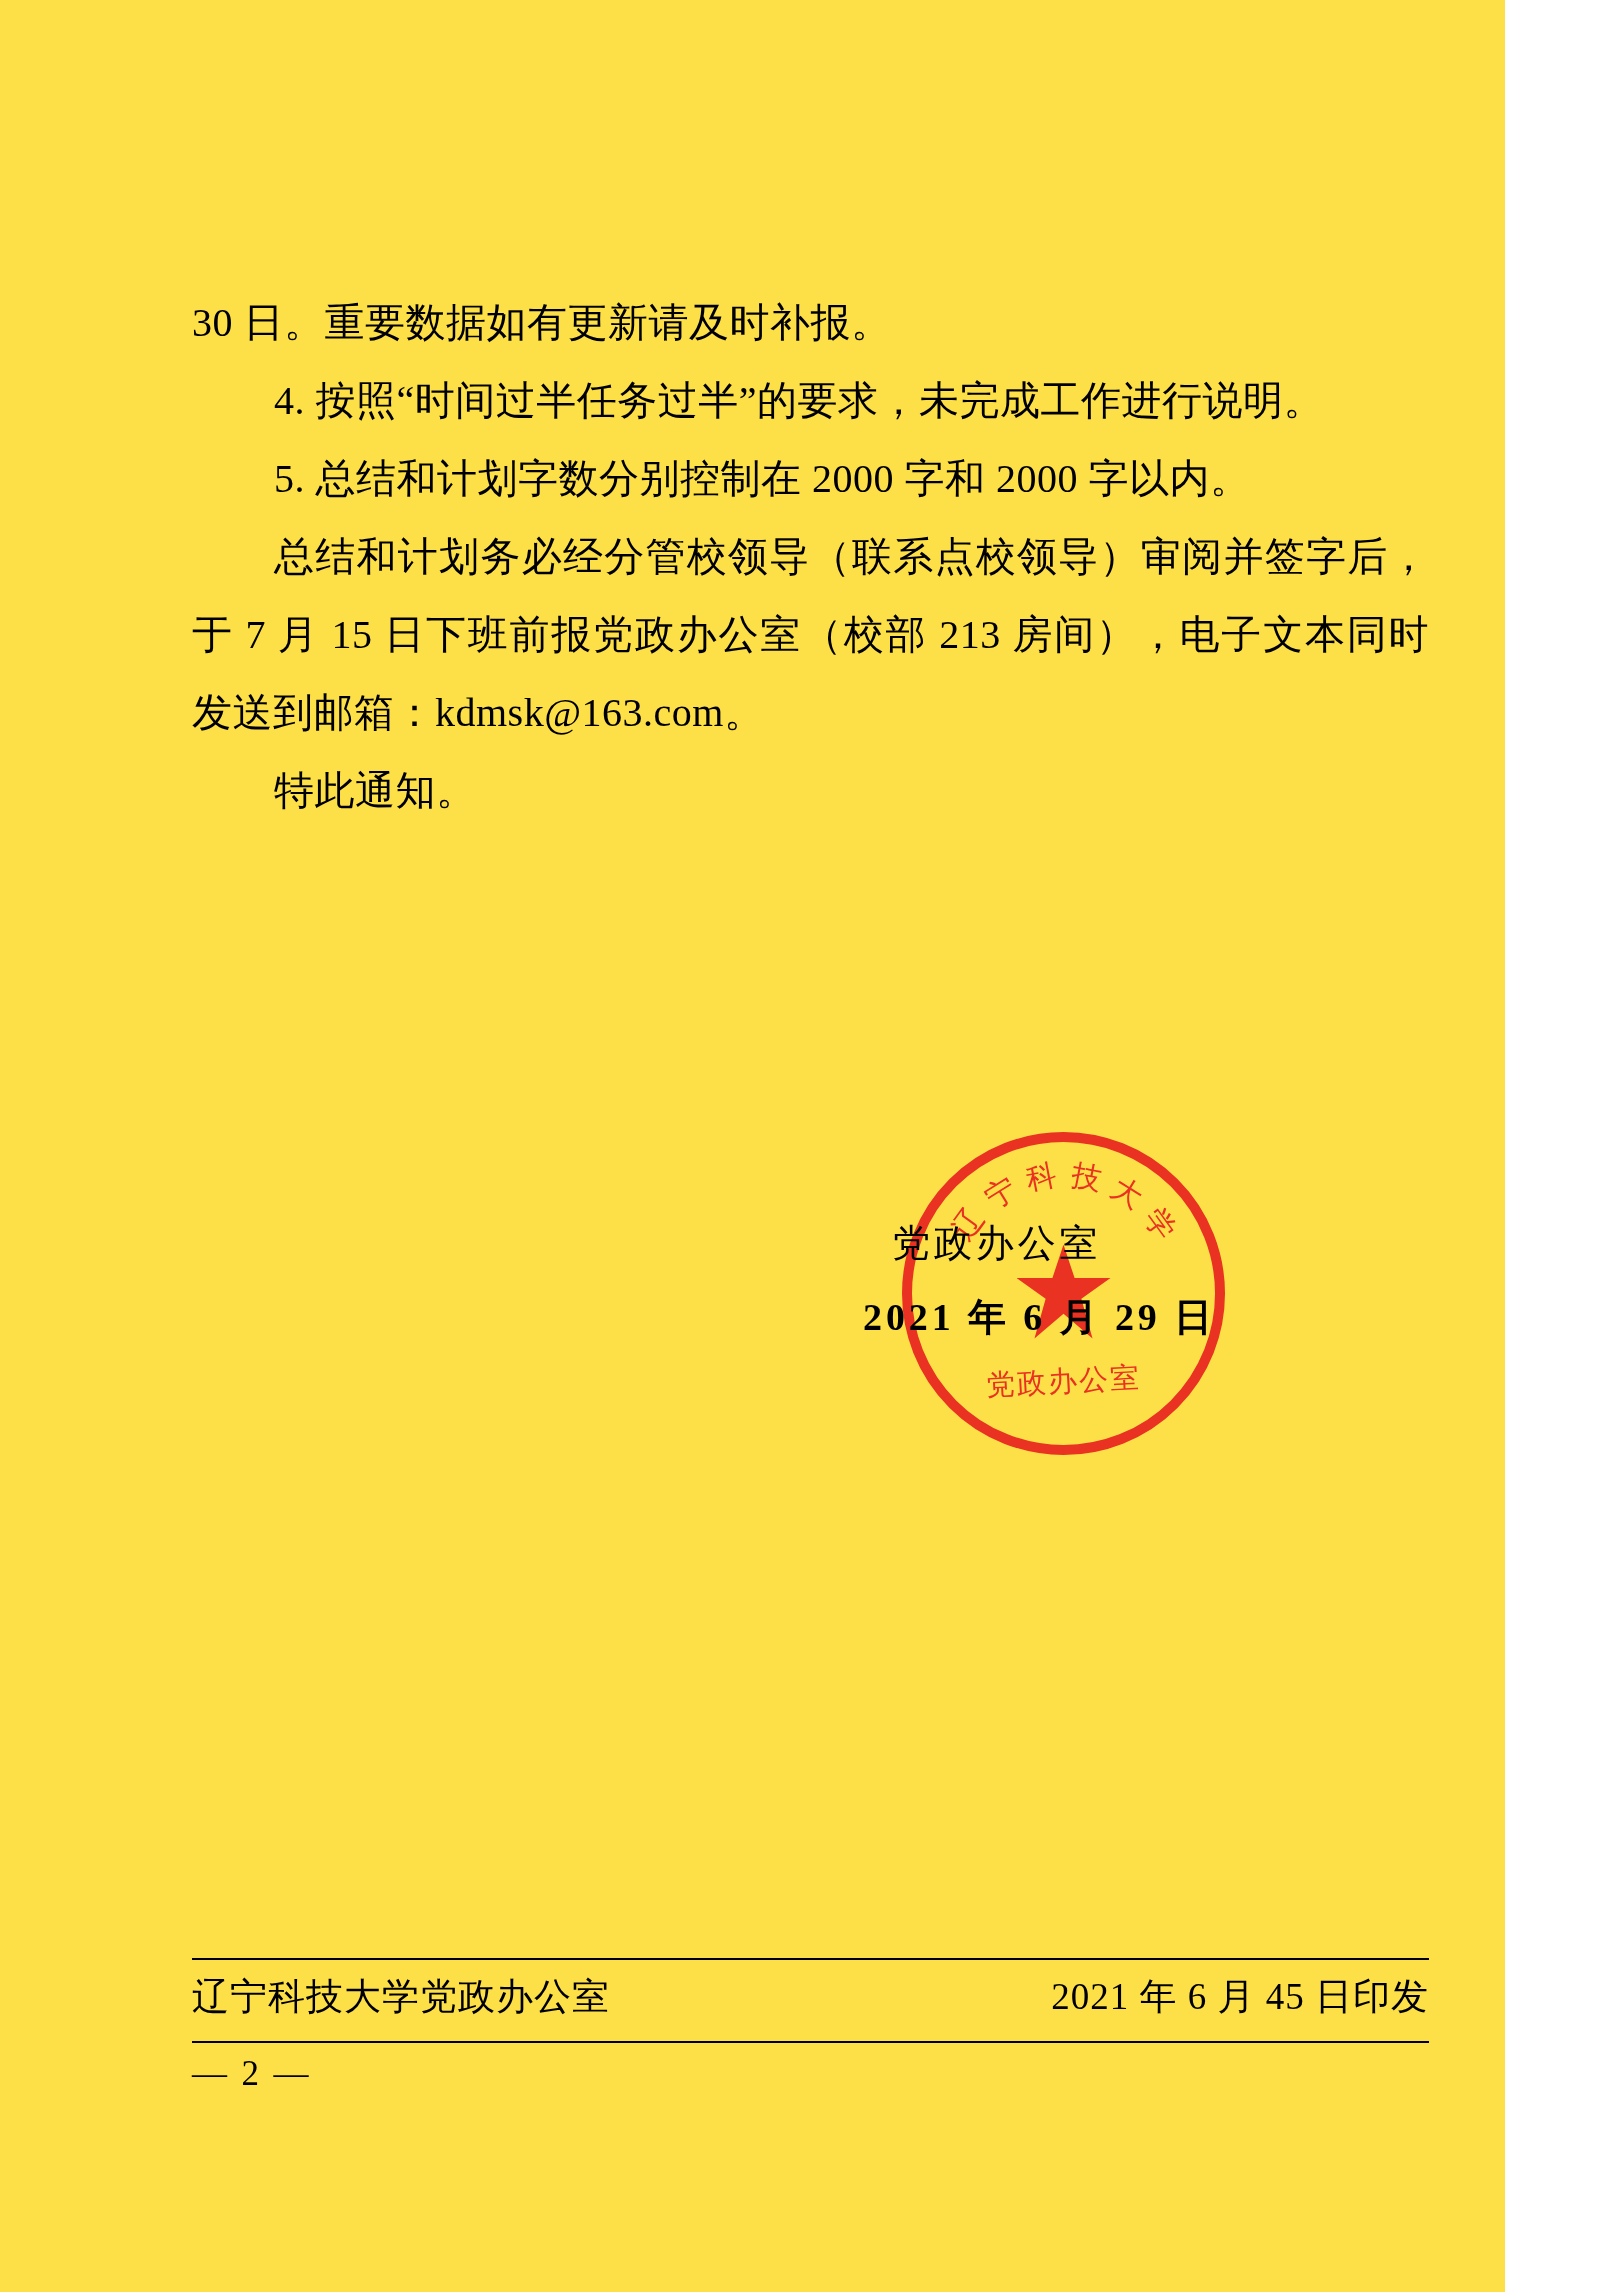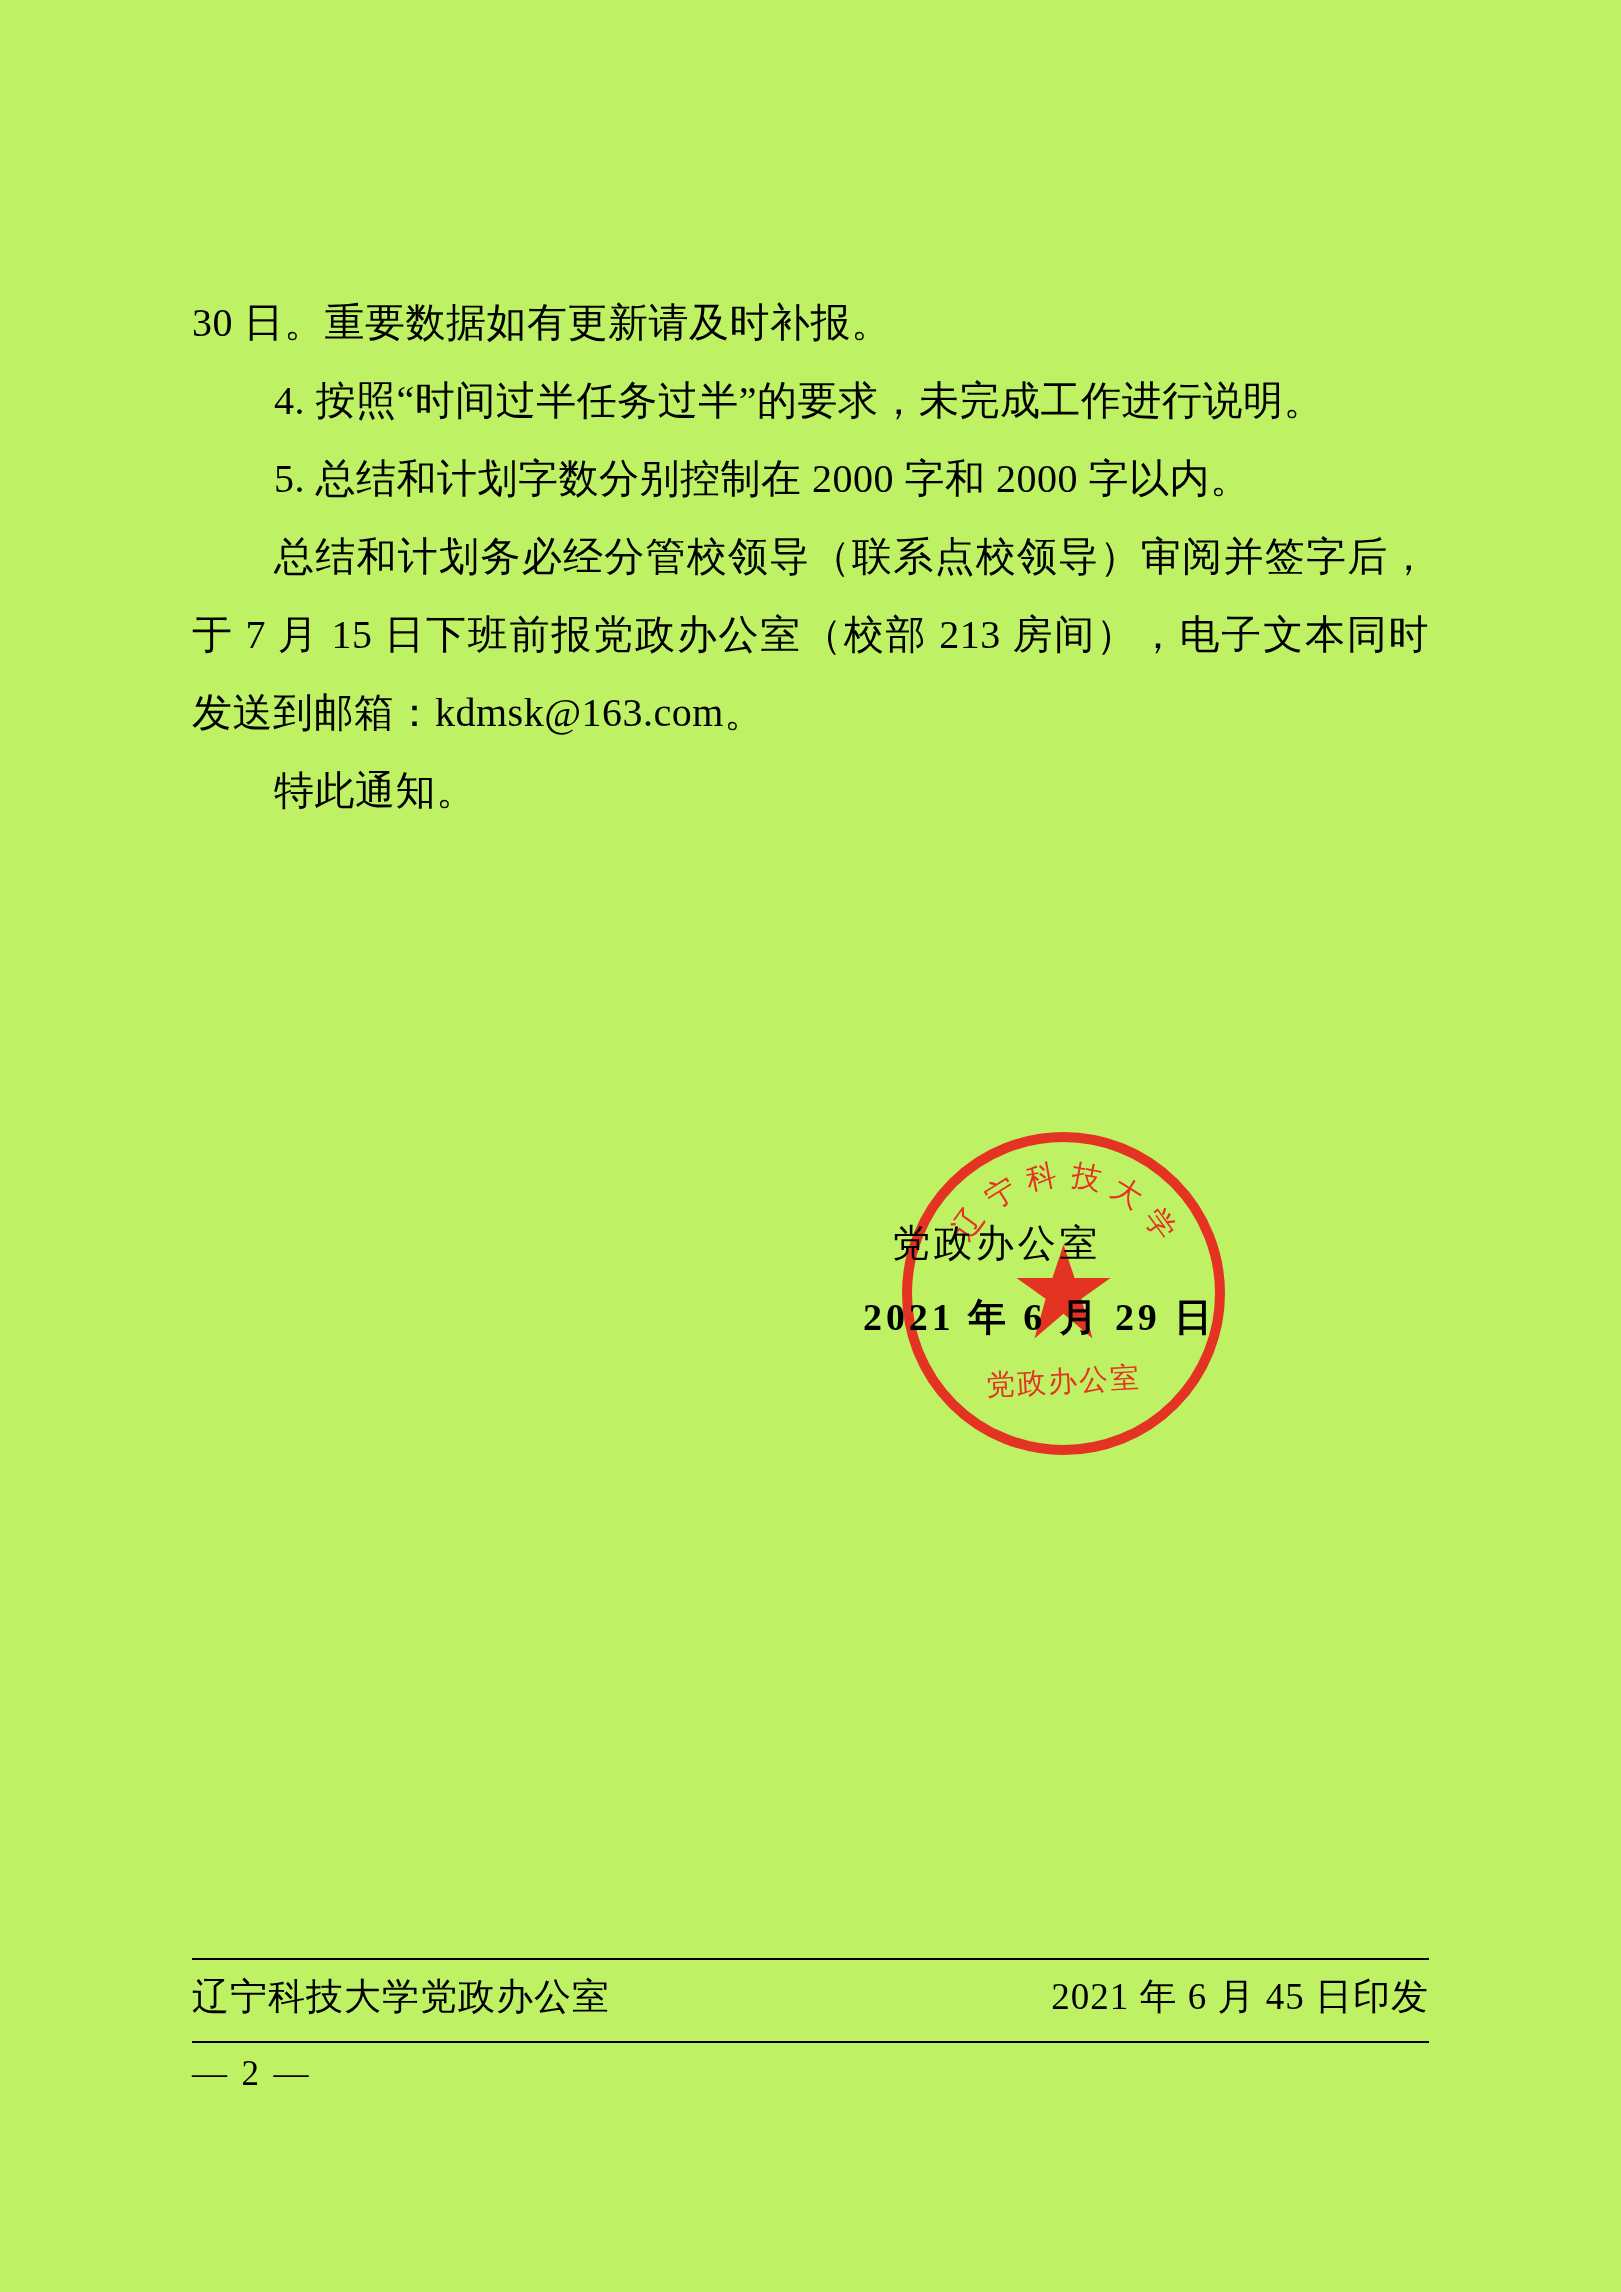--- a/index.html
+++ b/index.html
@@ -2,23 +2,23 @@
 <html lang="zh"><head>
 <meta charset="utf-8">
 <style>
   html, body {
     margin: 0;
     padding: 0;
     background: #ffffff;
   }
   .page {
     position: relative;
-    width: 1621px;
+    width: 1505px;
     height: 2293px;
-    background: #bef264;
+    background: #fde047;
     font-family: "Liberation Serif", "DejaVu Serif", serif;
     color: #000000;
     overflow: hidden;
   }
   .body-area {
     position: absolute;
     left: 192px;
     top: 284px;
     width: 1237px;
   }

